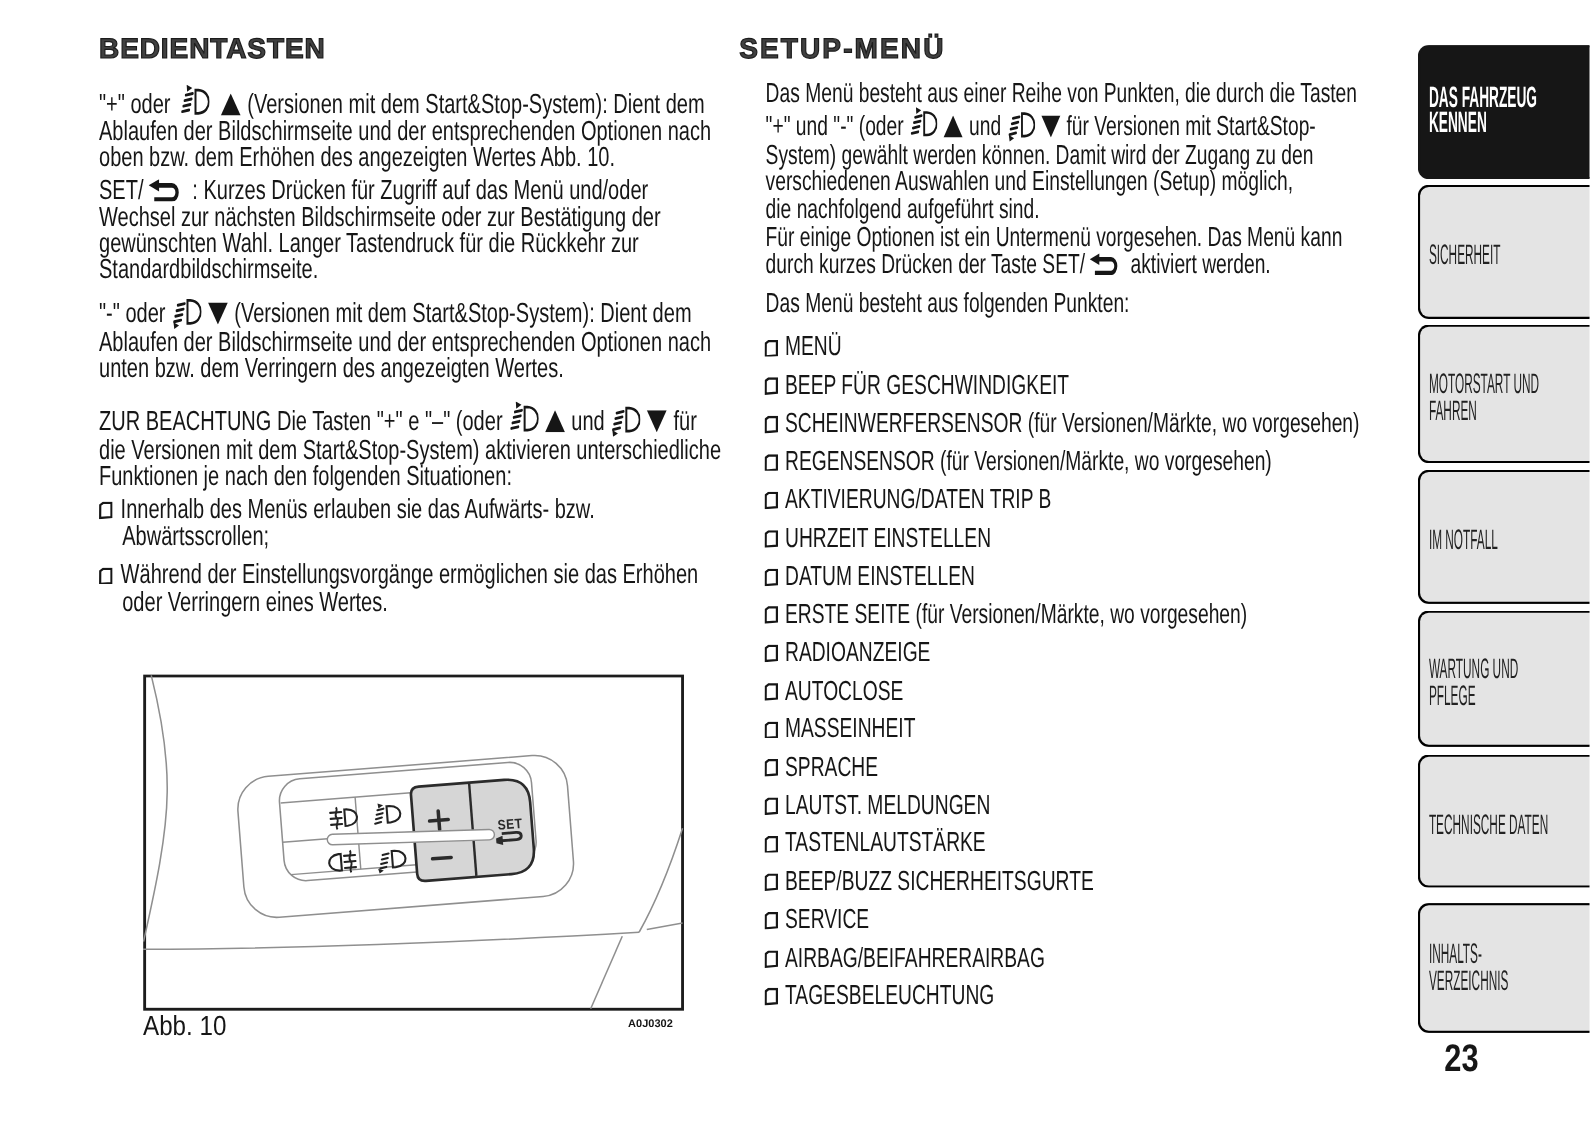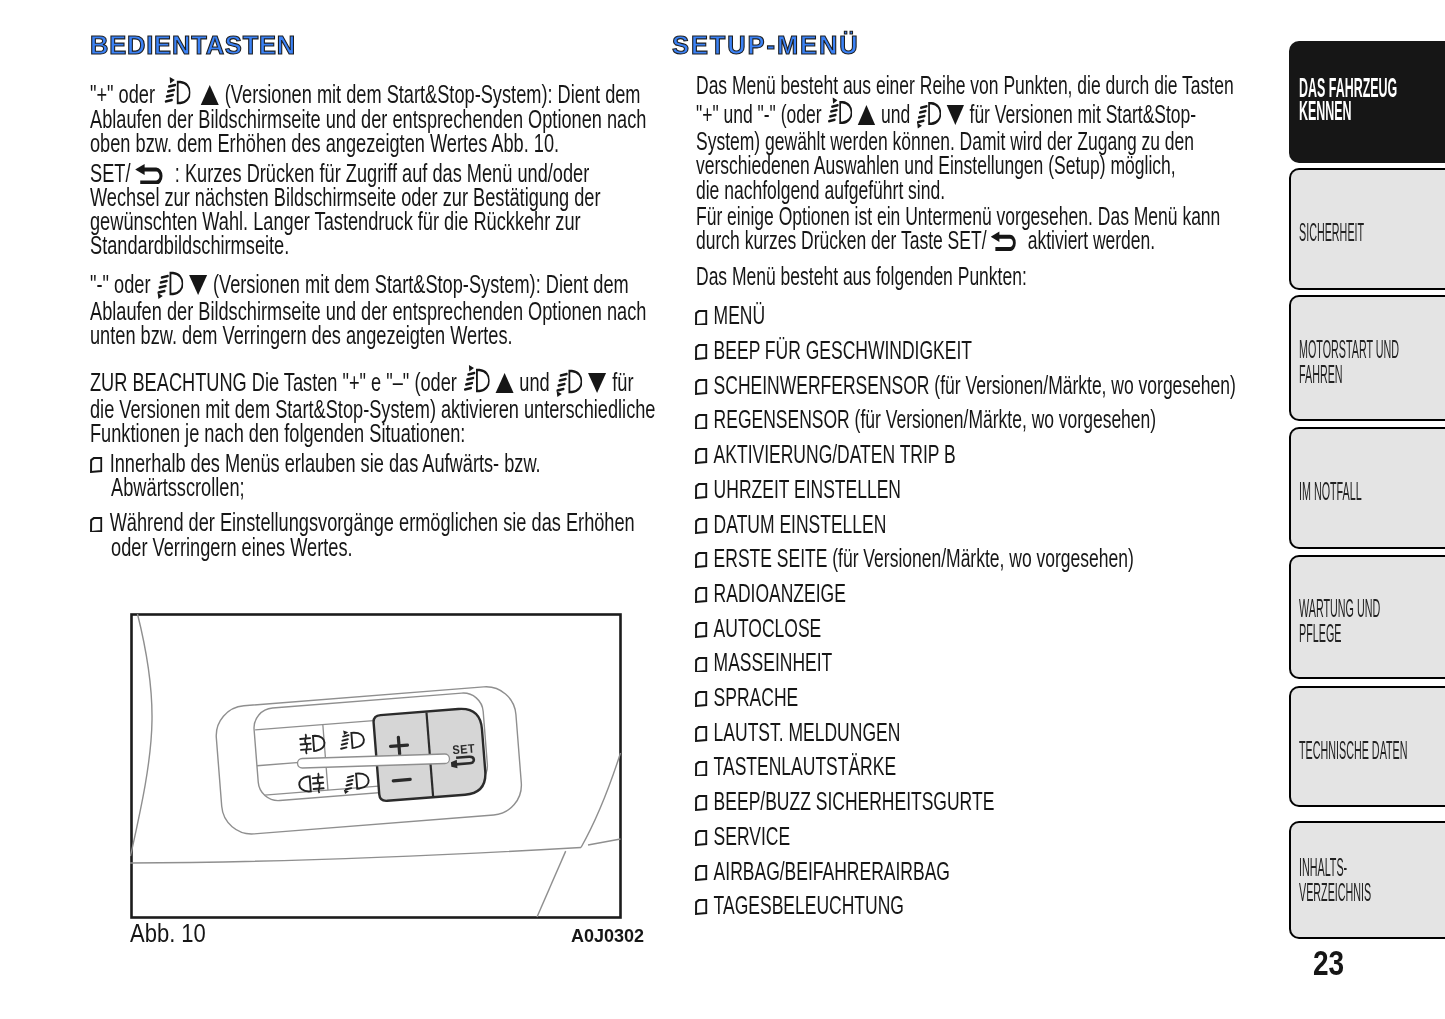--- a/index.html
+++ b/index.html
@@ -1,18 +1,18 @@
 <!DOCTYPE html>
 <html><head>
 <meta charset="utf-8">
 <style>
   html,body{margin:0;padding:0}
   body{width:1445px;height:1019px;background:#fff;font-family:"Liberation Sans",sans-serif;color:#161616;position:relative;overflow:hidden}
   .blk{position:absolute;transform-origin:0 0;white-space:nowrap}
-  .h{font-weight:bold;font-size:25.5px;line-height:25px;letter-spacing:0.8px;color:#3b82f6;-webkit-text-stroke:1.1px #1c1c1c}
+  .h{font-weight:bold;font-size:25.5px;line-height:25px;letter-spacing:0.8px;color:#404040;-webkit-text-stroke:1.1px #1c1c1c}
   .p{font-size:25px;line-height:24.2px}
   .ic{display:inline-block;vertical-align:baseline}
   .tab{position:absolute;left:1289px;width:160px;background:#e4e4e4;border:2px solid #000;border-right:none;border-radius:10px 0 0 10px;box-sizing:border-box;display:flex;align-items:center}
   .tab.black{background:#161616;border-color:#161616}
   .tl{font-size:25.6px;line-height:24.4px;transform:scaleX(0.42);transform-origin:0 50%;margin-left:7.5px;margin-top:7px;color:#222;white-space:nowrap}
   .tab.black .tl{font-size:26.8px;line-height:23.2px;font-weight:bold;transform:scaleX(0.465);color:#fff;margin-top:0;margin-bottom:3px}
 </style>
 </head>
 <body>
 <svg width="0" height="0" style="position:absolute">
@@ -158,21 +158,21 @@
           <line x1="3.5" y1="17" x2="9" y2="16"></line>
       </g>
       <polygon points="1.5,17 6.5,19 2.5,21.5" fill="#222"></polygon>
     </g>
   </g>
   <g transform="rotate(-1.8 243.5 148)">
     <rect x="167.5" y="143.25" width="152" height="9.5" rx="4.75" fill="#fff" stroke="#8f8f8f" stroke-width="1.3"></rect>
   </g>
 </svg>
 <div class="blk p" style="left:130px;top:921px;transform:scaleX(0.88)">Abb. 10</div>
-<div class="blk" style="left:571px;top:926px;font-size:18px;font-weight:bold">A0J0302</div>
+<div class="blk" style="left:571px;top:926px;font-size:10px;font-weight:bold">A0J0302</div>
 
 <div class="blk h" style="left:672px;top:33px;letter-spacing:1.9px">SETUP-MENÜ</div>
 
 <div class="blk p" style="left:696px;top:72.9px;transform:scaleX(0.70)">Das Menü besteht aus einer Reihe von Punkten, die durch die Tasten<br>"+" und "-" (oder <svg class="ic" width="37" height="30" viewBox="0 0 38 30" style="vertical-align:-4px">
       <use href="#lampU"></use>
     </svg> <svg class="ic" width="27" height="20" viewBox="0 0 26 21" style="vertical-align:-2px">
       <use href="#triU"></use>
     </svg> und <svg class="ic" width="37" height="30" viewBox="0 0 38 30" style="vertical-align:-6px">
       <use href="#lampD"></use>
     </svg> <svg class="ic" width="27" height="20" viewBox="0 0 26 21" style="vertical-align:-2px">

